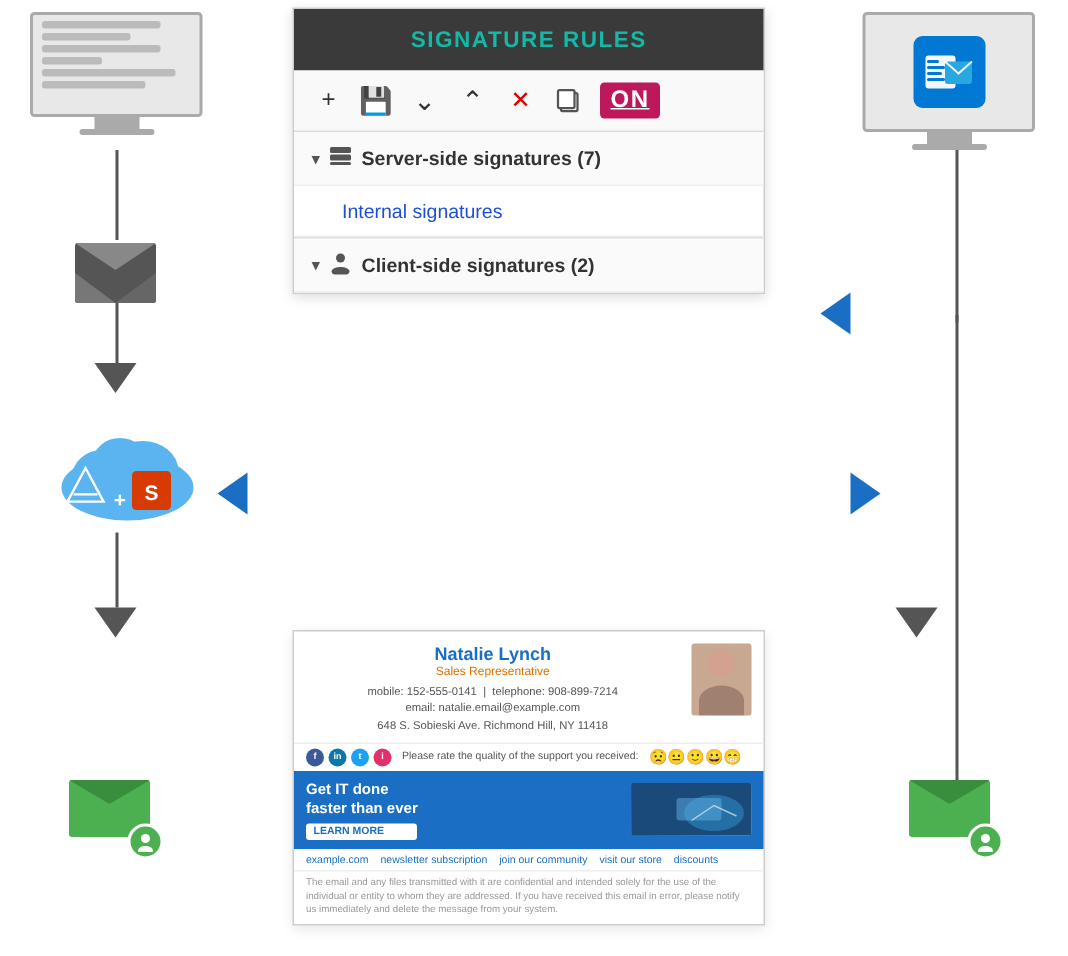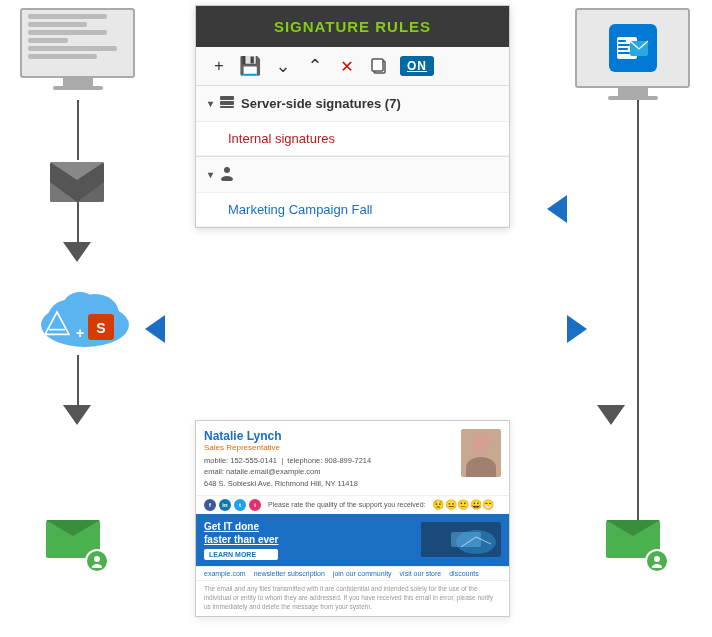--- a/index.html
+++ b/index.html
@@ -114,21 +114,21 @@
       position: absolute;
       top: 5px;
       left: 195px;
       width: 315px;
       background: #fff;
       border: 1px solid #ccc;
       box-shadow: 0 2px 8px rgba(0,0,0,0.15);
     }
     .sig-header {
       background: #3a3a3a;
-      color: #84cc16;
+      color: #14b8a6;
       text-align: center;
       padding: 12px 8px;
       font-size: 15px;
       font-weight: bold;
       letter-spacing: 1px;
     }
     .sig-toolbar {
       display: flex;
       align-items: center;
       gap: 10px;
@@ -142,23 +142,23 @@
       cursor: pointer;
       user-select: none;
       display: flex;
       align-items: center;
       justify-content: center;
       width: 22px;
       height: 22px;
     }
     .tb-btn.red { color: #d00; }
     .toggle-on {
-      background: #0369a1;
+      background: #be185d;
       color: white;
-      font-size: 12px;
+      font-size: 16px;
       font-weight: bold;
       padding: 3px 7px;
       border-radius: 3px;
       letter-spacing: 1px;
       text-decoration: underline;
     }
     .sig-body {
       padding: 0;
     }
 
@@ -186,21 +186,21 @@
       padding: 9px 12px 9px 32px;
       font-size: 13px;
       color: #1a6fc4;
       border-bottom: 1px solid #f0f0f0;
       cursor: pointer;
     }
     .sig-item.selected {
       background: #e8f0fb;
     }
     .sig-item.orange {
-      color: #b91c1c;
+      color: #1d4ed8;
     }
 
     
     .sig-preview {
       position: absolute;
       top: 420px;
       left: 195px;
       width: 315px;
       background: #fff;
       border: 1px solid #ccc;
@@ -222,20 +222,21 @@
     }
     .logo-text {
       font-size: 8px;
       color: #888;
       letter-spacing: 1px;
       text-align: center;
       margin-top: 2px;
     }
     .preview-info {
       flex: 1;
+      text-align: center;
     }
     .preview-name {
       font-size: 12px;
       font-weight: bold;
       color: #1a6fc4;
     }
     .preview-title {
       font-size: 8px;
       color: #e07000;
       margin-bottom: 3px;
@@ -304,21 +305,20 @@
       padding: 6px 8px;
       display: flex;
       align-items: center;
       justify-content: space-between;
     }
     .banner-text {
       color: white;
       font-size: 10px;
       font-weight: bold;
       line-height: 1.3;
-      text-decoration: underline;
     }
     .banner-learn {
       background: white;
       color: #1a6fc4;
       font-size: 7px;
       font-weight: bold;
       padding: 2px 5px;
       border-radius: 2px;
       margin-top: 3px;
     }
@@ -516,23 +516,21 @@
       </div>
 
       <div class="group-header" style="border-top:1px solid #ddd;">
         <span class="chevron">▾</span>
         <span class="group-icon">
           <svg width="16" height="16" viewBox="0 0 16 16">
             <circle cx="8" cy="5" r="3" fill="#555"></circle>
             <ellipse cx="8" cy="14" rx="6" ry="3" fill="#555"></ellipse>
           </svg>
         </span>
-      </div>
-      <div class="sig-item">
-        <span>Marketing Campaign Fall</span>
+        <span>Client-side signatures (2)</span>
       </div>
     </div>
   </div>
 
   <div class="sig-preview">
     <div class="preview-top">
 
 
       <div class="preview-info">
         <div class="preview-name">Natalie Lynch</div>

